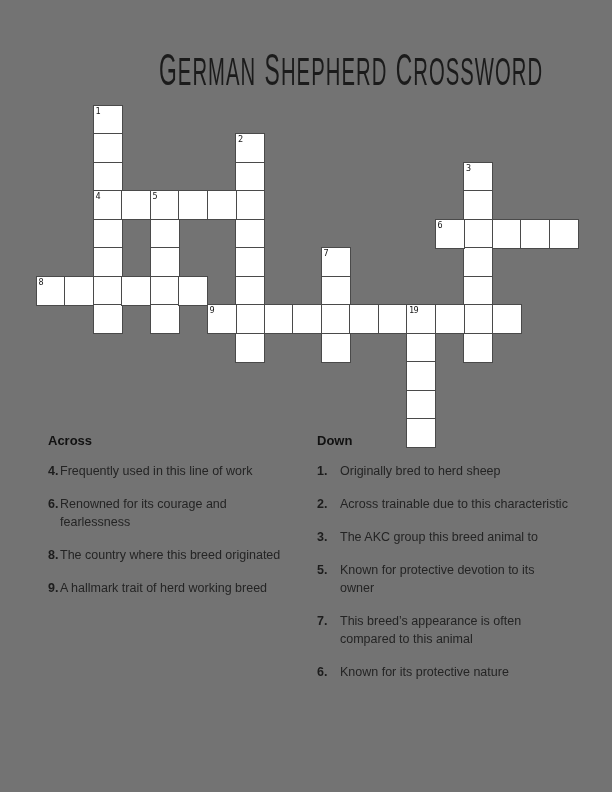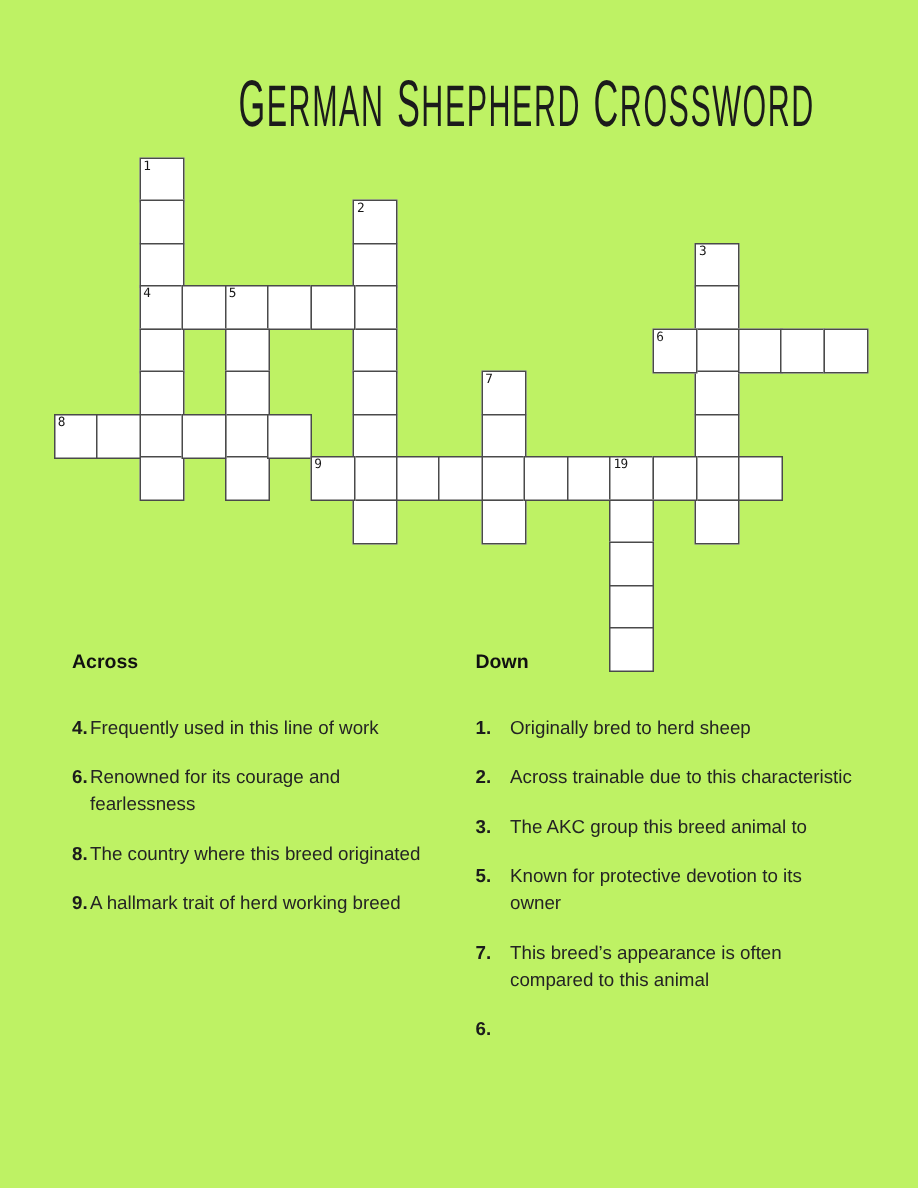--- a/index.html
+++ b/index.html
@@ -1,20 +1,20 @@
 <!DOCTYPE html>
 <html><head>
 <meta charset="utf-8">
 <style>
   html,body { margin:0; padding:0; }
   body {
     width:612px; height:792px; position:relative; background:#ffffff;
     font-family:"Liberation Sans", sans-serif; overflow:hidden;
   }
-  .page { position:absolute; left:0; top:0; width:612px; height:792px; background:#bef264; }
+  .page { position:absolute; left:0; top:0; width:612px; height:792px; background:#737373; }
 
   
   .title {
     position:absolute; left:159px; top:48px; height:44px; line-height:44px;
     white-space:nowrap; transform:scaleX(0.52); transform-origin:0 0;
     font-size:39px; letter-spacing:2px; color:#1b1b1b; text-transform:uppercase;
   }
   .title .tw { display:inline-block; margin-right:16px; }
   .title .tw::first-letter { font-size:44px; }
 
@@ -27,21 +27,21 @@
   .cellnum {
     position:absolute; left:2px; top:1px;
     font-family:"DejaVu Sans Mono", monospace; font-size:8.5px; line-height:1.1;
     color:#161616; letter-spacing:-0.5px;
   }
 
   
   .clues { position:absolute; color:#242424; }
   .clues.across { left:48px; top:432px; width:254px; }
   .clues.down  { left:317px; top:432px; width:258px; }
-  .heading { font-size:13px; font-weight:bold; line-height:18px; margin-bottom:26px; color:#111; }
+  .heading { font-size:13px; font-weight:bold; line-height:18px; margin-bottom:12px; color:#111; }
   .clue { display:flex; font-size:12.5px; line-height:18px; margin-bottom:15px; }
   .clue .num { font-weight:bold; flex:0 0 auto; color:#1c1c1c; }
   .across .clue .num { width:12px; }
   .down  .clue .num { width:23px; }
   .across .clue .txt { width:240px; }
   .down  .clue .txt { width:232px; }
 </style>
 </head>
 <body>
 
@@ -167,17 +167,18 @@
         <div class="clue">
           <span class="num">5.</span>
           <span class="txt">Known for protective devotion to its owner</span>
         </div>
         <div class="clue">
           <span class="num">7.</span>
           <span class="txt">This breed’s appearance is often compared to this animal</span>
         </div>
         <div class="clue">
           <span class="num">6.</span>
+          <span class="txt">Known for its protective nature</span>
         </div>
       </div>
   </section>
 
 </div>
 
 </body></html>

